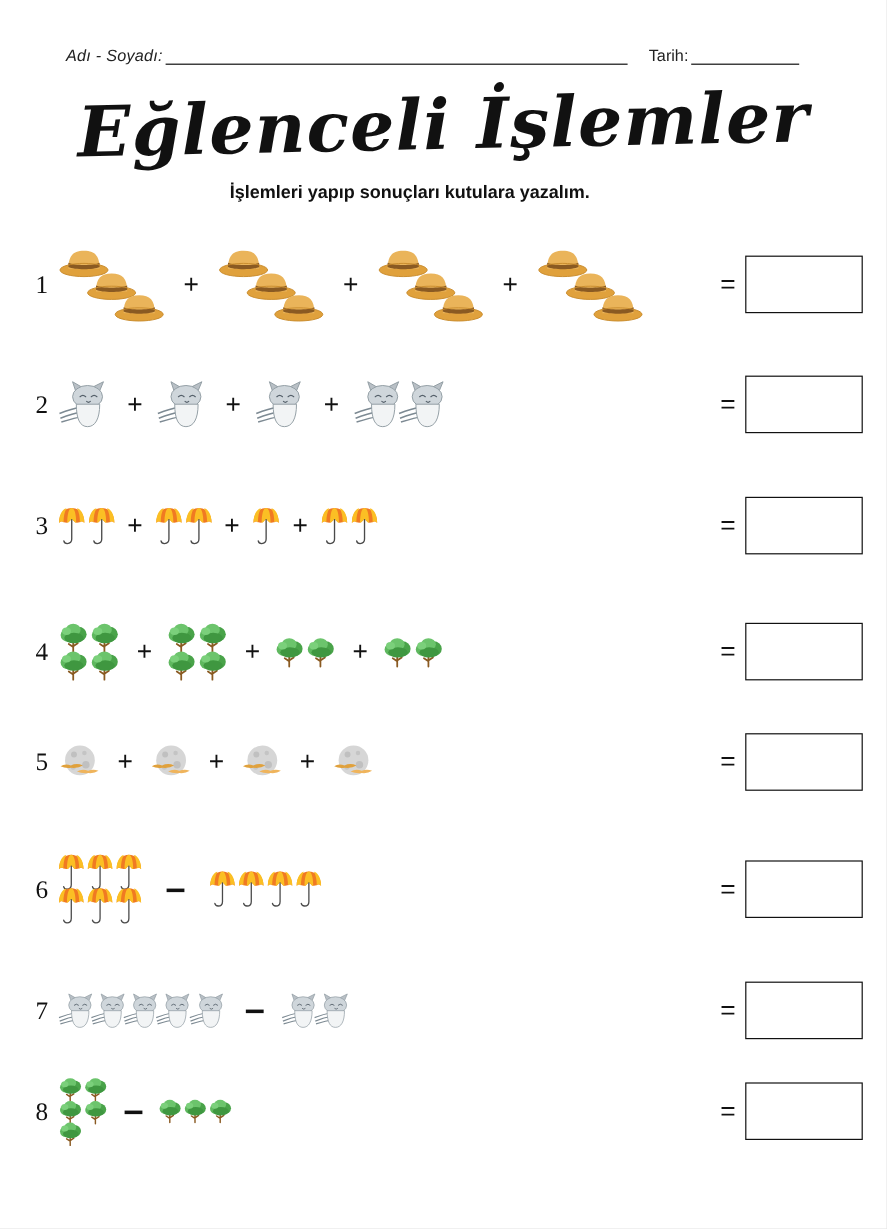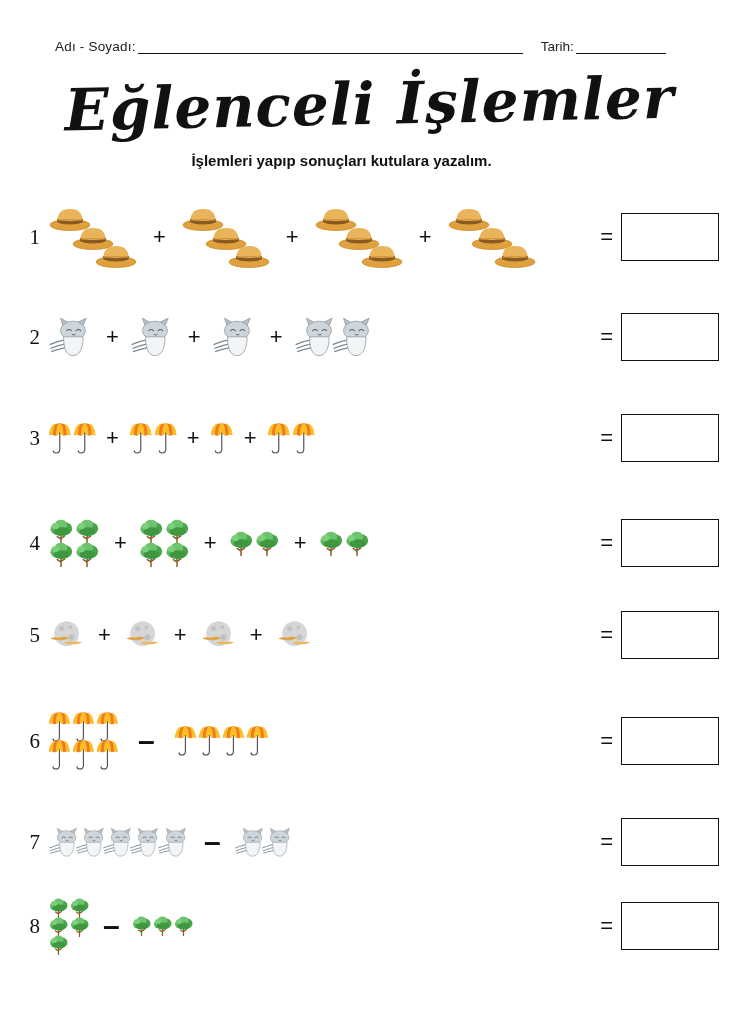--- a/index.html
+++ b/index.html
@@ -28,20 +28,21 @@
     height: 28px;
     display: flex;
     align-items: flex-end;
   }
   .name-label {
     margin-left: 55px;
     font-size: 13.5px;
     color: #222;
     letter-spacing: .2px;
     white-space: nowrap;
+    font-style: italic;
   }
   .name-line {
     flex: 0 0 385px;
     border-bottom: 1.4px solid #111;
     height: 16px;
     margin-left: 2px;
   }
   .date-label {
     margin-left: 18px;
     font-size: 13.5px;

